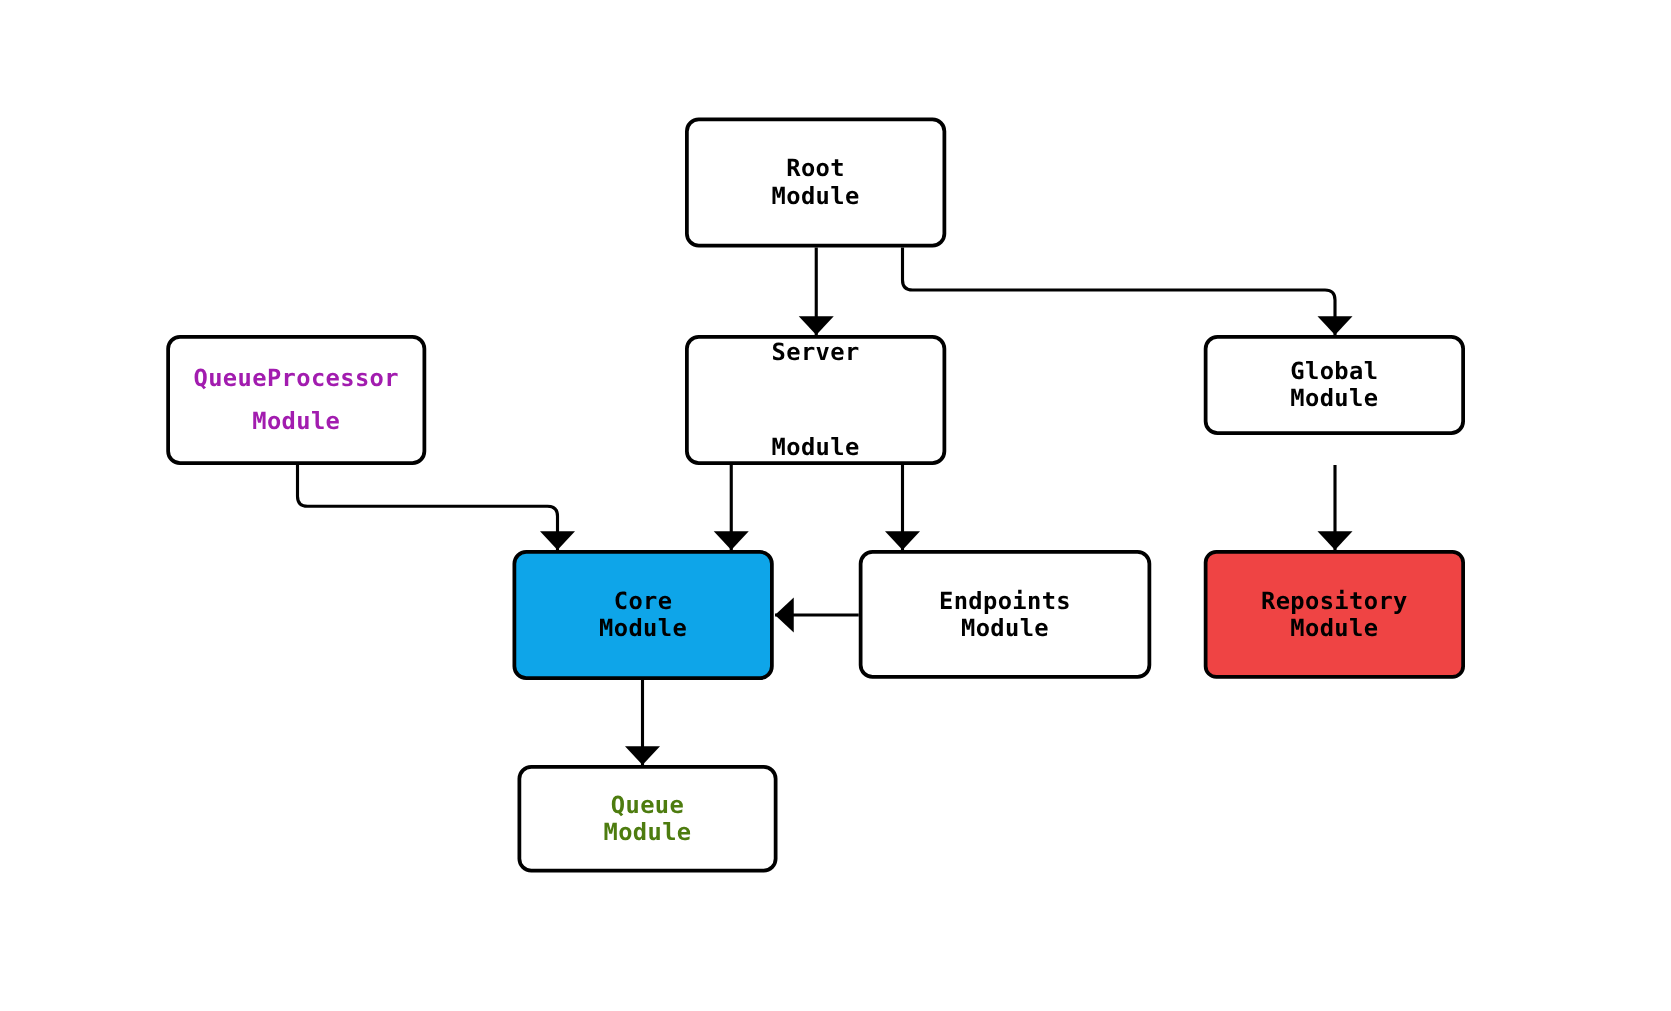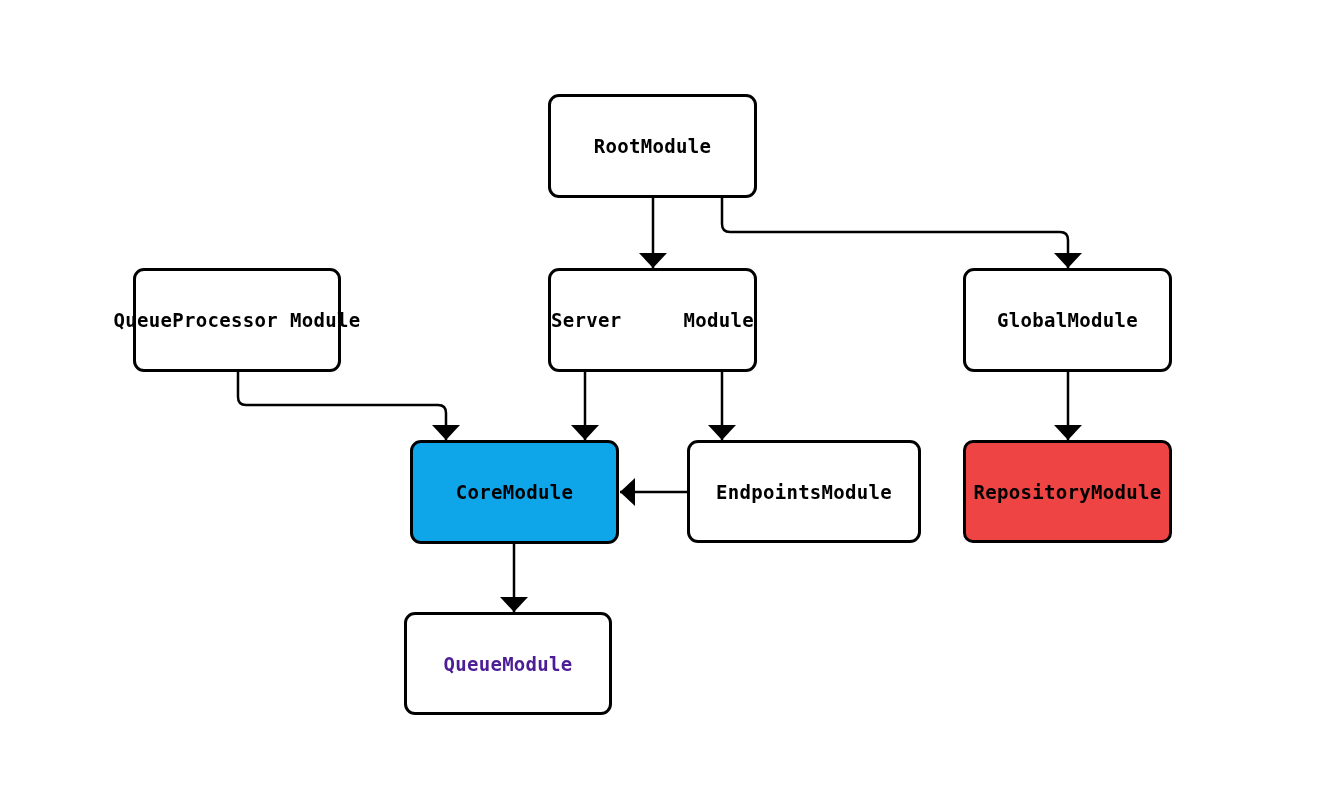--- a/index.html
+++ b/index.html
@@ -30,21 +30,21 @@
     width: 1337px;
     height: 809px;
   }
   .node {
     position: absolute;
     box-sizing: border-box;
     border-style: solid;
     border-width: 3px;
     border-radius: 11px;
     display: flex;
-    flex-direction: row;
+    flex-direction: column;
     align-items: center;
     justify-content: center;
     text-align: center;
     font-weight: bold;
     font-size: 19px;
     line-height: 22px;
     letter-spacing: 0.3px;
   }
   .edge {
     fill: none;
@@ -70,42 +70,42 @@
         <path d="M687,492 L620,492" class="edge" stroke="#000000" stroke-width="2.5" marker-end="url(#arrowhead)"></path>
         <path d="M1068,372 L1068,440" class="edge" stroke="#000000" stroke-width="2.5" marker-end="url(#arrowhead)"></path>
         <path d="M514,544 L514,612" class="edge" stroke="#000000" stroke-width="2.5" marker-end="url(#arrowhead)"></path>
       </g>
   </svg>
   <div id="node-layer">
       <div class="node" style="left: 548px; top: 94px; width: 209px; height: 104px; background: rgb(255, 255, 255); border-color: rgb(0, 0, 0); color: rgb(0, 0, 0);">
         <div>Root</div>
         <div>Module</div>
       </div>
-      <div class="node" style="left: 133px; top: 268px; width: 208px; height: 104px; background: rgb(255, 255, 255); border-color: rgb(0, 0, 0); color: #000000; gap: 12px;">
+      <div class="node" style="left: 133px; top: 268px; width: 208px; height: 104px; background: rgb(255, 255, 255); border-color: rgb(0, 0, 0); color: #a21caf; gap: 12px;">
         <div>QueueProcessor</div>
         <div>Module</div>
       </div>
       <div class="node" style="left: 548px; top: 268px; width: 209px; height: 104px; background: rgb(255, 255, 255); border-color: rgb(0, 0, 0); color: rgb(0, 0, 0); justify-content: space-between;">
         <div>Server</div>
         <div>Module</div>
       </div>
-      <div class="node" style="left: 963px; top: 268px; width: 209px; height: 104px; background: rgb(255, 255, 255); border-color: rgb(0, 0, 0); color: rgb(0, 0, 0);">
+      <div class="node" style="left: 963px; top: 268px; width: 209px; height: 80px; background: rgb(255, 255, 255); border-color: rgb(0, 0, 0); color: rgb(0, 0, 0);">
         <div>Global</div>
         <div>Module</div>
       </div>
       <div class="node" style="left: 410px; top: 440px; width: 209px; height: 104px; background: #0ea5e9; border-color: rgb(0, 0, 0); color: rgb(0, 0, 0);">
         <div>Core</div>
         <div>Module</div>
       </div>
       <div class="node" style="left: 687px; top: 440px; width: 234px; height: 103px; background: rgb(255, 255, 255); border-color: rgb(0, 0, 0); color: rgb(0, 0, 0);">
         <div>Endpoints</div>
         <div>Module</div>
       </div>
       <div class="node" style="left: 963px; top: 440px; width: 209px; height: 103px; background: #ef4444; border-color: rgb(0, 0, 0); color: rgb(0, 0, 0); border-radius: 10px;">
         <div>Repository</div>
         <div>Module</div>
       </div>
-      <div class="node" style="left: 404px; top: 612px; width: 208px; height: 103px; background: rgb(255, 255, 255); border-color: rgb(0, 0, 0); color: #4c1d95;">
+      <div class="node" style="left: 414px; top: 612px; width: 208px; height: 86px; background: rgb(255, 255, 255); border-color: rgb(0, 0, 0); color: #4d7c0f;">
         <div>Queue</div>
         <div>Module</div>
       </div>
     </div>
 </div>
 
 </body></html>

